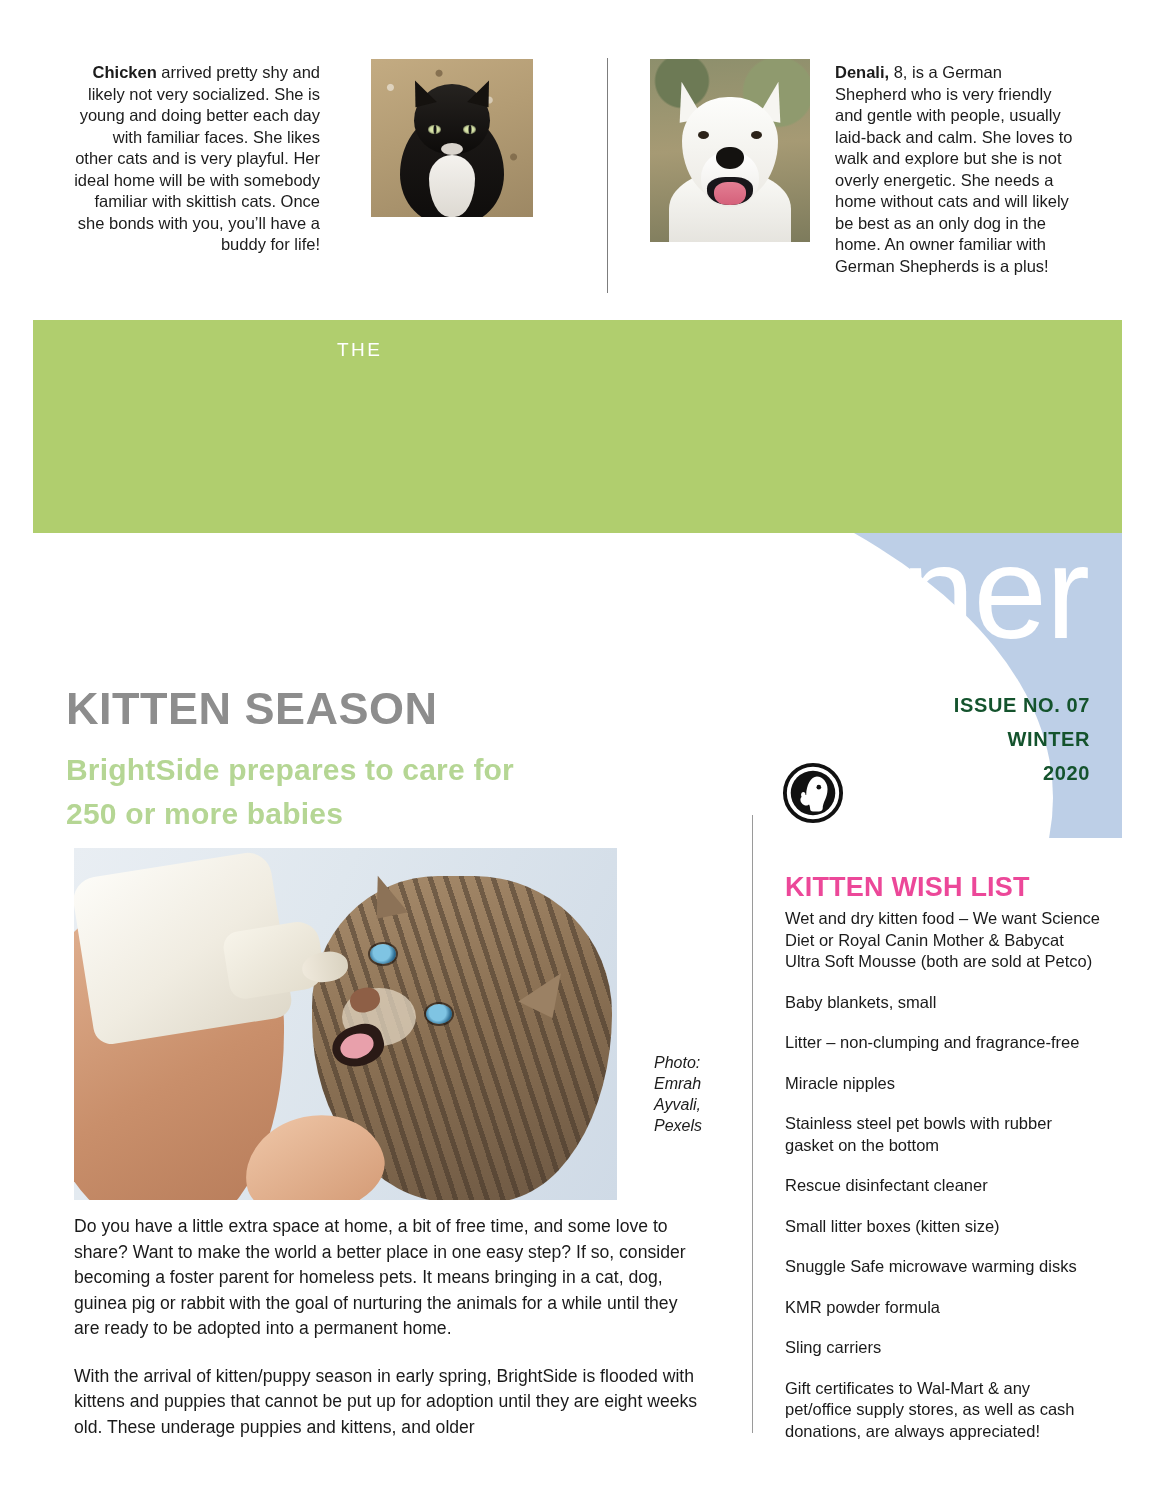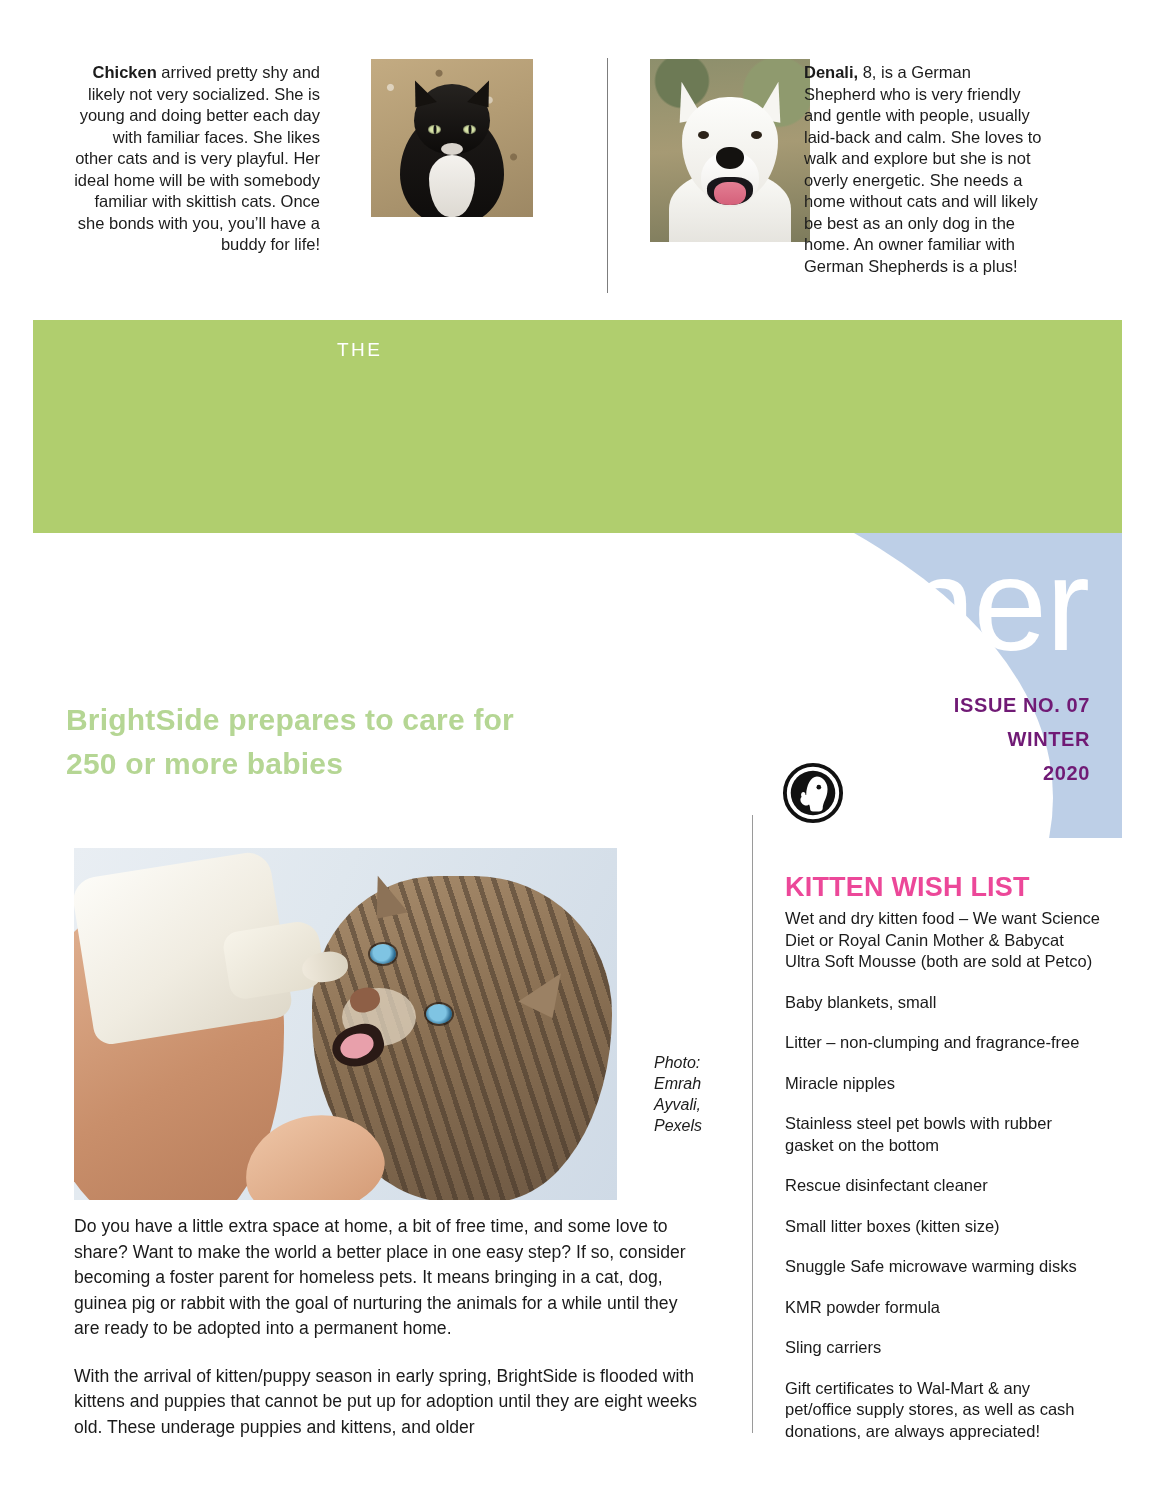--- a/index.html
+++ b/index.html
@@ -12,21 +12,21 @@
   .page{position:absolute;inset:0;width:1156px;height:1496px;}
 
   
   .top-strip{position:absolute;left:0;top:0;width:1156px;height:312px;}
 
   .pet-text{
     position:absolute;font-size:16.5px;line-height:21.5px;color:#1c1c1c;
   }
   .pet-text b{font-weight:bold;}
   #chicken-text{left:72px;top:62px;width:248px;text-align:right;}
-  #denali-text{left:804px;top:62px;width:240px;text-align:left;}
+  #denali-text{left:835px;top:62px;width:240px;text-align:left;}
 
   .pet-photo{position:absolute;overflow:hidden;background:#ddd;}
   #chicken-photo{left:371px;top:59px;width:162px;height:158px;}
   #denali-photo{left:650px;top:59px;width:160px;height:183px;}
 
   .top-divider{
     position:absolute;left:607px;top:58px;width:1px;height:235px;
     background:#7d7d7d;
   }
 
@@ -120,39 +120,39 @@
   .the-word{
     position:absolute;left:337px;top:27px;
     font-size:19px;letter-spacing:2.4px;color:#ffffff;font-weight:normal;
   }
   .brightside-word{
     position:absolute;left:46px;top:25px;width:1060px;
     font-size:148px;line-height:160px;font-weight:bold;color:#ffffff;
     letter-spacing:-3px;
   }
   .banner-word{
-    position:absolute;left:33px;top:224px;width:1056px;text-align:right;
+    position:absolute;left:33px;top:212px;width:1056px;text-align:right;
     font-size:132px;line-height:138px;color:#ffffff;font-weight:normal;
     letter-spacing:-1px;
   }
 
   
   .headline{position:absolute;left:66px;top:684px;width:640px;}
   .headline h1{
     margin:0;font-size:45px;line-height:50px;font-weight:bold;
     color:#8d8d8d;letter-spacing:.5px;
   }
   .headline h2{
     margin:14px 0 0 0;font-size:30px;line-height:44px;font-weight:bold;
     color:#b5d694;letter-spacing:.2px;
   }
 
   .issue-box{position:absolute;left:800px;top:688px;width:290px;text-align:right;}
   .issue-box div{
-    font-size:20px;line-height:34px;font-weight:bold;color:#701a75;letter-spacing:.6px;
+    font-size:20px;line-height:34px;font-weight:bold;color:#14532d;letter-spacing:.6px;
   }
 
   .logo{
     position:absolute;left:782px;top:762px;width:62px;height:62px;
   }
 
   .col-divider{
     position:absolute;left:752px;top:815px;width:1.4px;height:618px;background:#9a9a9a;
   }
 
@@ -298,20 +298,21 @@
   <div class="masthead">
     <div class="green-block"></div>
     <div class="blue-block">
       <div class="blue-cut"></div>
     </div>
     <div class="banner-word">Banner</div>
     <div class="the-word">THE</div>
   </div>
 
   <div class="headline">
+    <h1>KITTEN SEASON</h1>
     <h2>
       <span>BrightSide prepares to care for</span><br>
       <span>250 or more babies</span>
     </h2>
   </div>
 
   <div class="issue-box">
     <div>ISSUE NO. 07</div>
     <div>WINTER</div>
     <div>2020</div>

